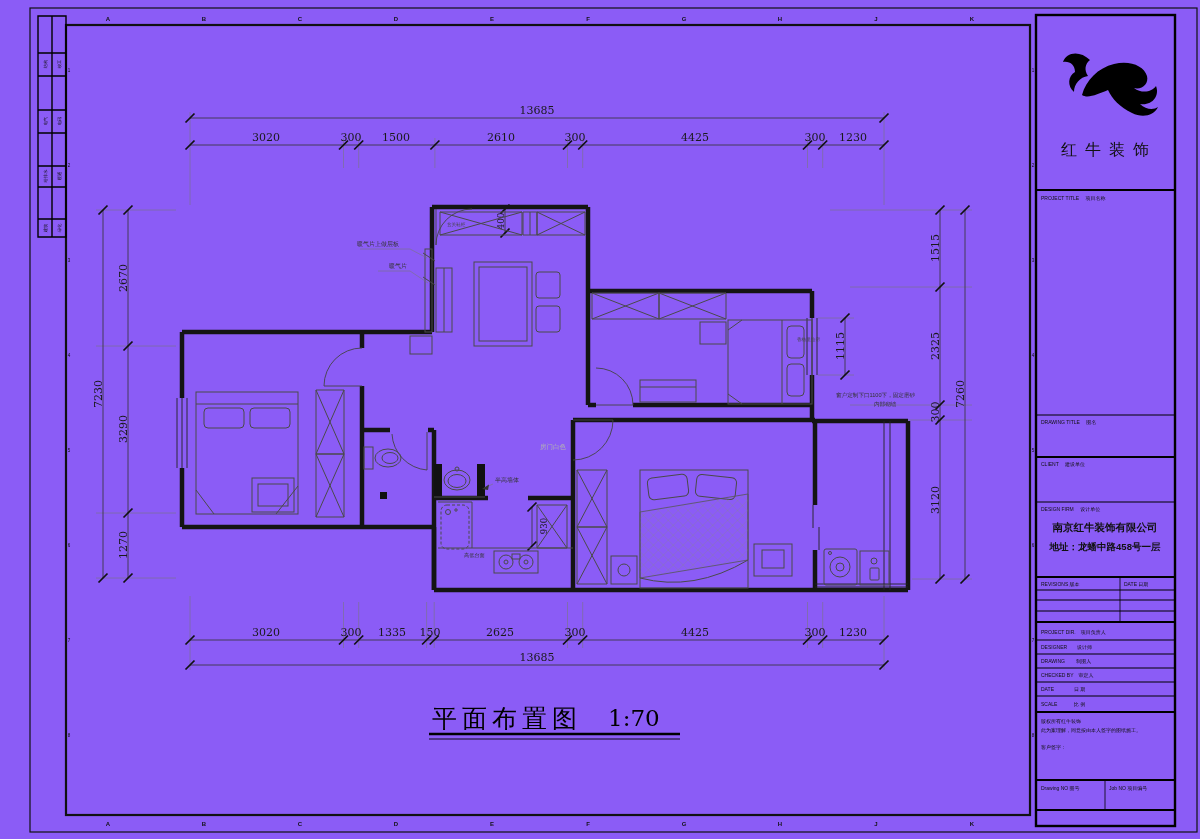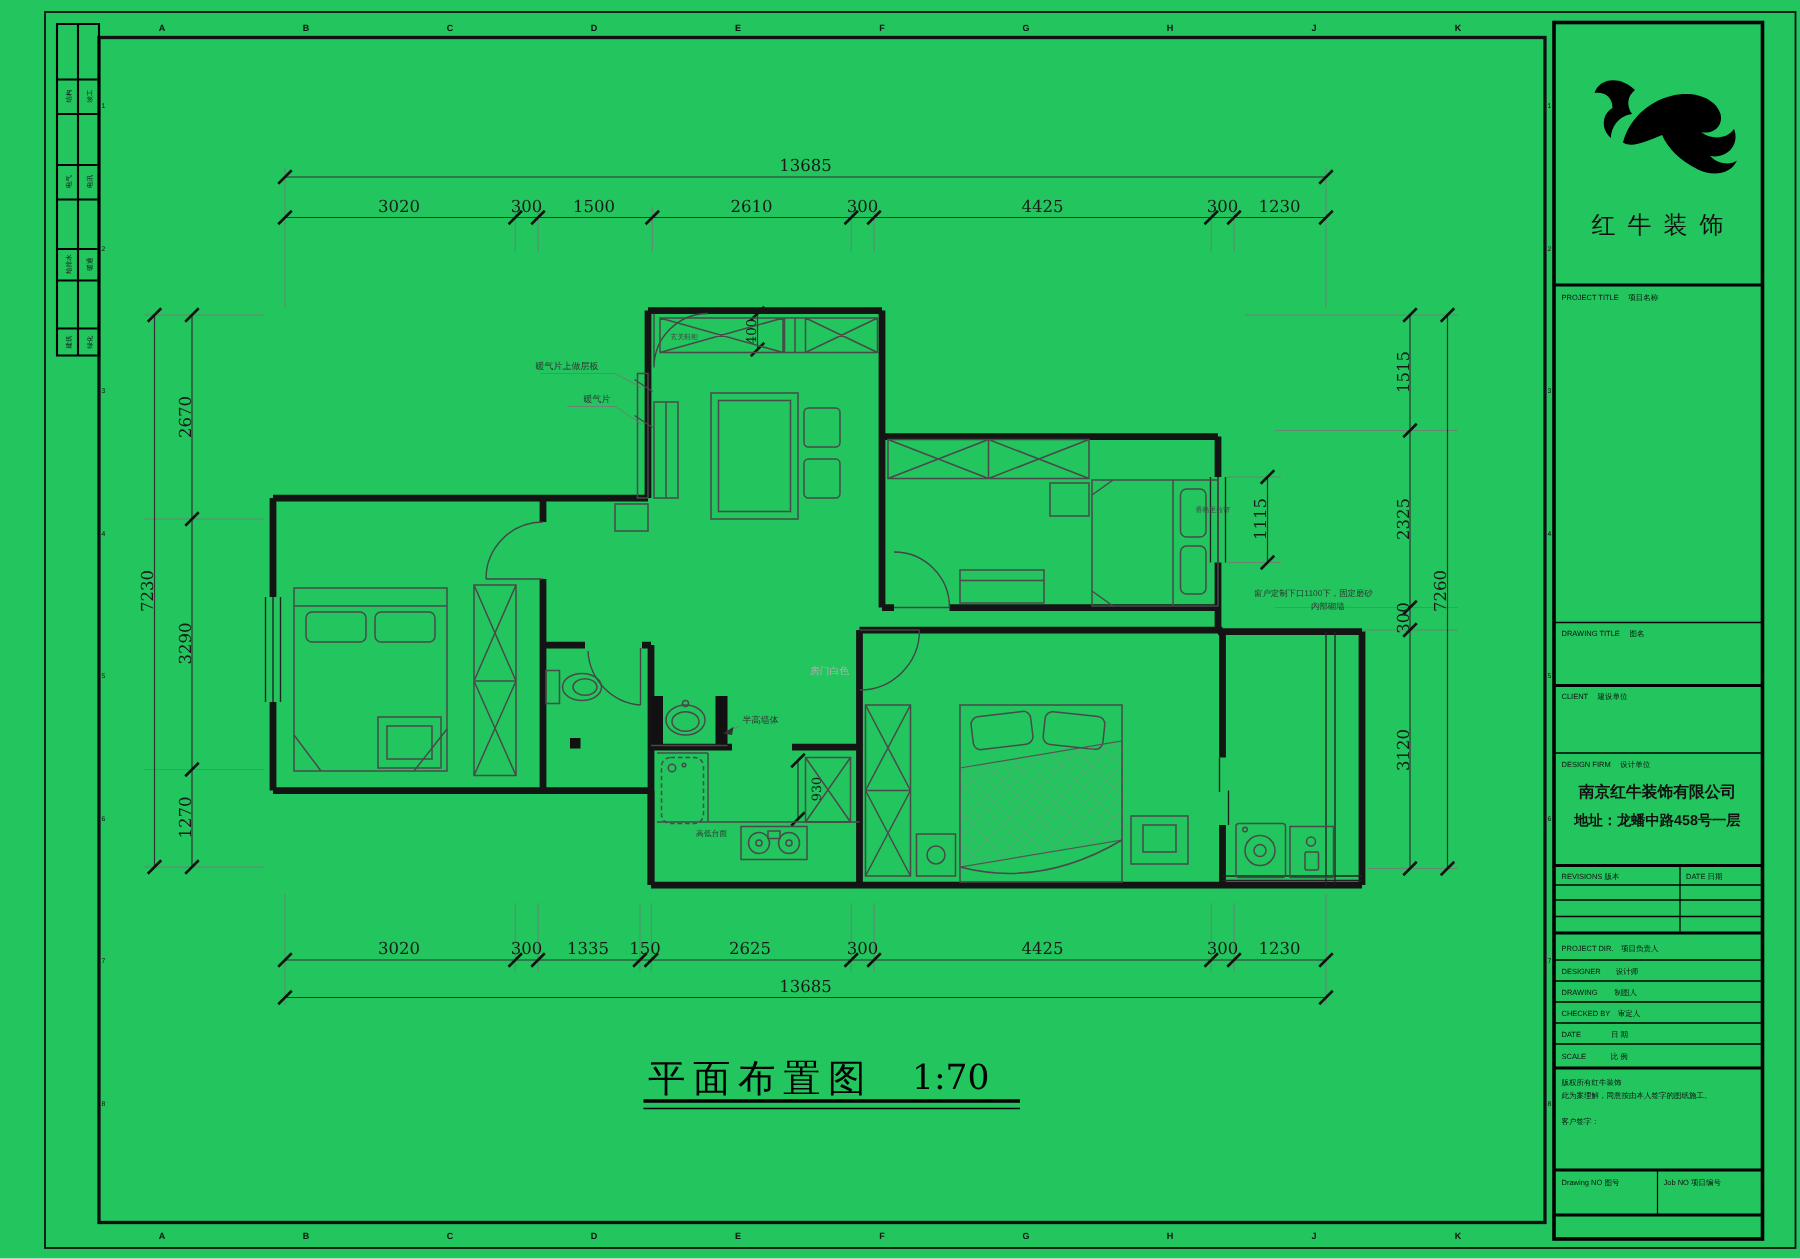--- a/index.html
+++ b/index.html
@@ -1,16 +1,16 @@
 <!DOCTYPE html>
 <html><head>
 <meta charset="utf-8">
 <style>
   html,body{margin:0;padding:0;background:#fff;}
-  .sheet{position:relative;width:1200px;height:839px;background:#22c55e;font-family:"Liberation Sans",sans-serif;}
+  .sheet{position:relative;width:1200px;height:839px;background:#8b5cf6;font-family:"Liberation Sans",sans-serif;}
   svg{position:absolute;inset:0;}
   text{font-family:"Liberation Sans",sans-serif;fill:#222;}
   .dim{font-family:"DejaVu Serif",serif;font-size:11px;fill:#1a1a1a;text-anchor:middle;}
   .dimv{font-family:"DejaVu Serif",serif;font-size:11px;fill:#1a1a1a;text-anchor:middle;}
   .ann{font-size:6px;fill:#333;}
   .ann-tiny{font-size:4.6px;fill:#444;}
   .gray{fill:#b3b3b3;}
   .tb-label{font-size:5px;fill:#111;}
   .tb-co{font-size:10.5px;font-weight:bold;fill:#111;text-anchor:middle;}
   .tb-ad{font-size:9.5px;font-weight:bold;fill:#111;text-anchor:middle;}

